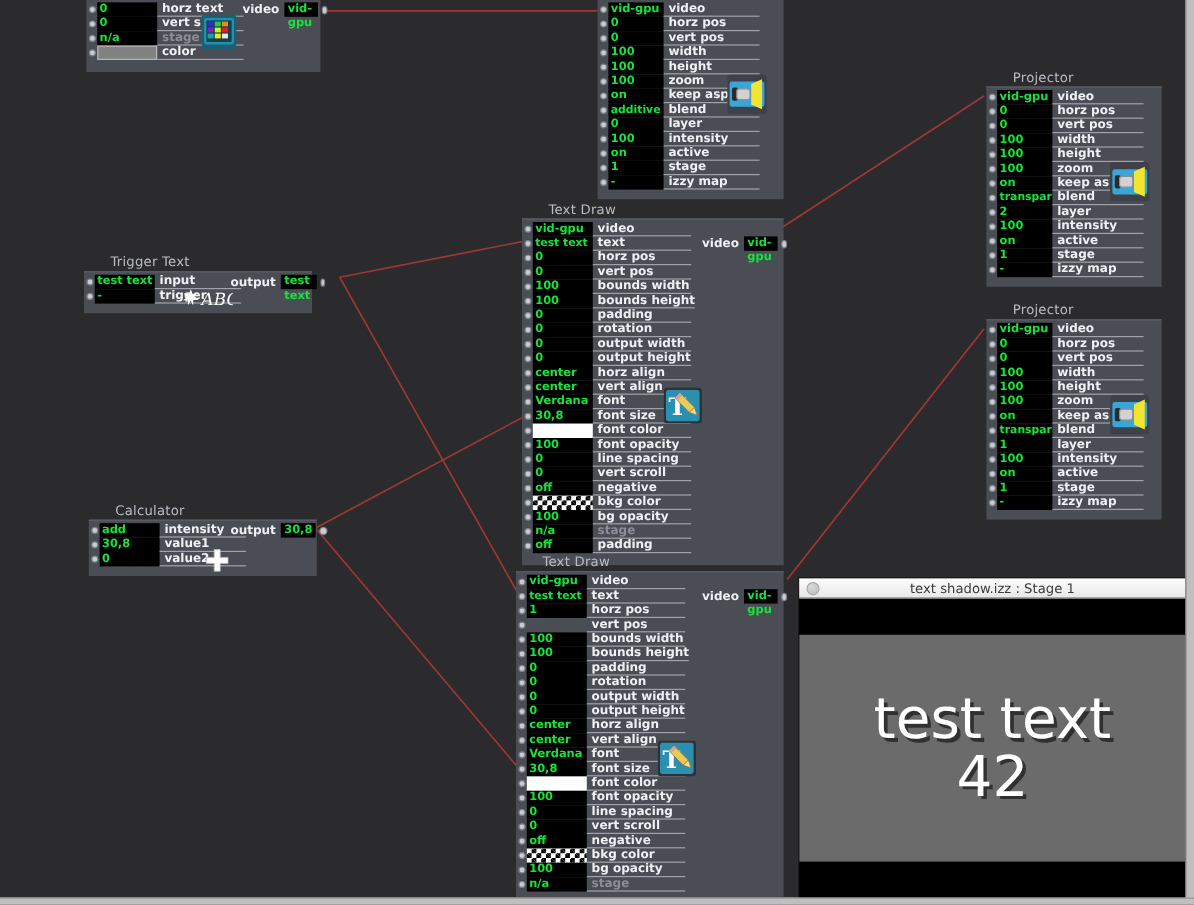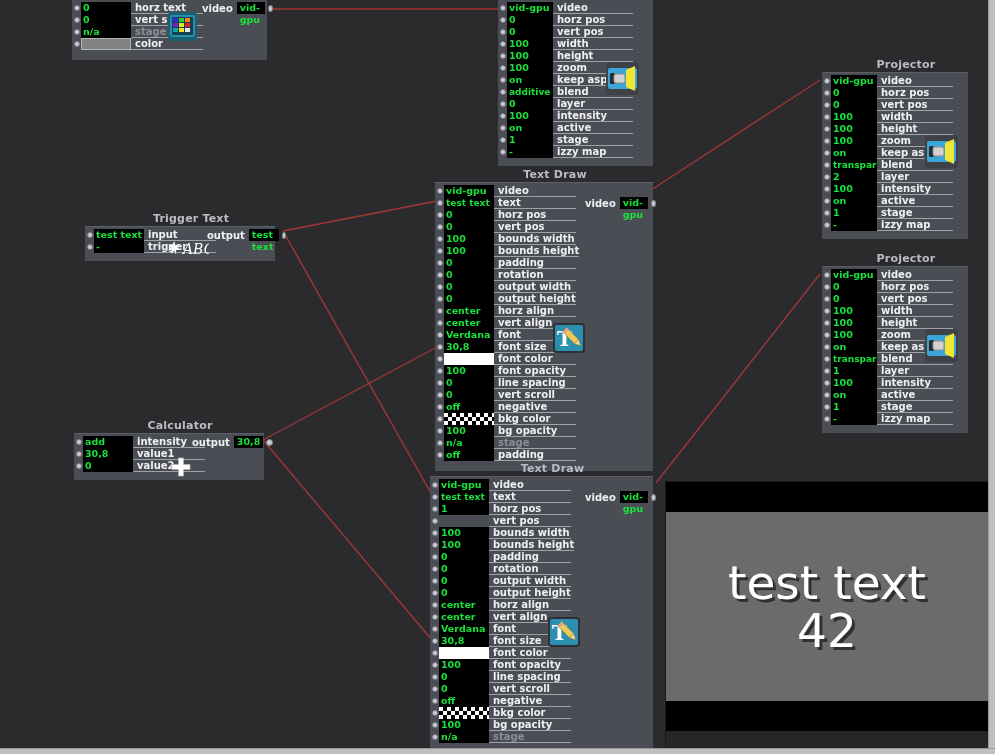--- a/index.html
+++ b/index.html
@@ -36,27 +36,26 @@
   }
 
   
   #wires { position: absolute; left:0; top:0; width: 988px; height: 748px; pointer-events: none; }
 
   
   .node { position: absolute; }
   .node-title {
     color: #b9bcc4;
     font-size: 11px;
-    font-weight: bold;
+    font-weight: normal;
     font-family: "DejaVu Sans", sans-serif;
     padding-left: 22px;
     height: 14px;
     line-height: 13px;
     letter-spacing: .2px;
-    text-align: center;
   }
   .node-body {
     position: relative;
     background: #4b4d55;
     border-top: 1px solid #5d5f67;
   }
 
   .row {
     position: relative;
     height: 12px;
@@ -367,21 +366,21 @@
             <rect x="2" y="6" width="29" height="21" rx="2" fill="#3aa5d8"></rect>
             <path d="M20 8 L29 4 L29 29 L20 25 Z" fill="#f2e531"></path>
             <rect x="4" y="11" width="5" height="11" rx="1.5" fill="#2a2a2a"></rect>
             <rect x="8" y="12" width="11" height="9" rx="2" fill="#d2d2d2"></rect>
             <rect x="8" y="12" width="11" height="9" rx="2" fill="none" stroke="#8e8e8e"></rect>
           </svg>
         </div>
       </div>
     </div>
 
-    <div class="node" style="left:85px; top:212px; width:190px;">
+    <div class="node" style="left:70px; top:212px; width:190px;">
       <div class="node-title">Trigger Text</div>
       <div class="node-body" style="padding:2px 0 8px 0;">
         <div class="row">
           <span class="port">
               <i></i>
             </span>
           <span class="val">test text</span>
           <span class="lbl">input</span>
         </div>
         <div class="row">
@@ -1021,20 +1020,24 @@
             <path d="M20 8 L29 4 L29 29 L20 25 Z" fill="#f2e531"></path>
             <rect x="4" y="11" width="5" height="11" rx="1.5" fill="#2a2a2a"></rect>
             <rect x="8" y="12" width="11" height="9" rx="2" fill="#d2d2d2"></rect>
             <rect x="8" y="12" width="11" height="9" rx="2" fill="none" stroke="#8e8e8e"></rect>
           </svg>
         </div>
       </div>
     </div>
 
     <div id="stage-win" style="left:666px; top:482px; width:322px; height:266px;">
+      <div id="stage-titlebar">
+        <span class="dot"></span>
+        <span id="stage-title-text">text shadow.izz : Stage 1</span>
+      </div>
       <div id="stage-canvas" style="height:249px;">
         <div id="stage-inner" style="top:30px; bottom:30px;">
           <div class="stage-line" id="stage-line1">test text</div>
           <div class="stage-line" id="stage-line2">42</div>
         </div>
       </div>
     </div>
 
   </div>
 

